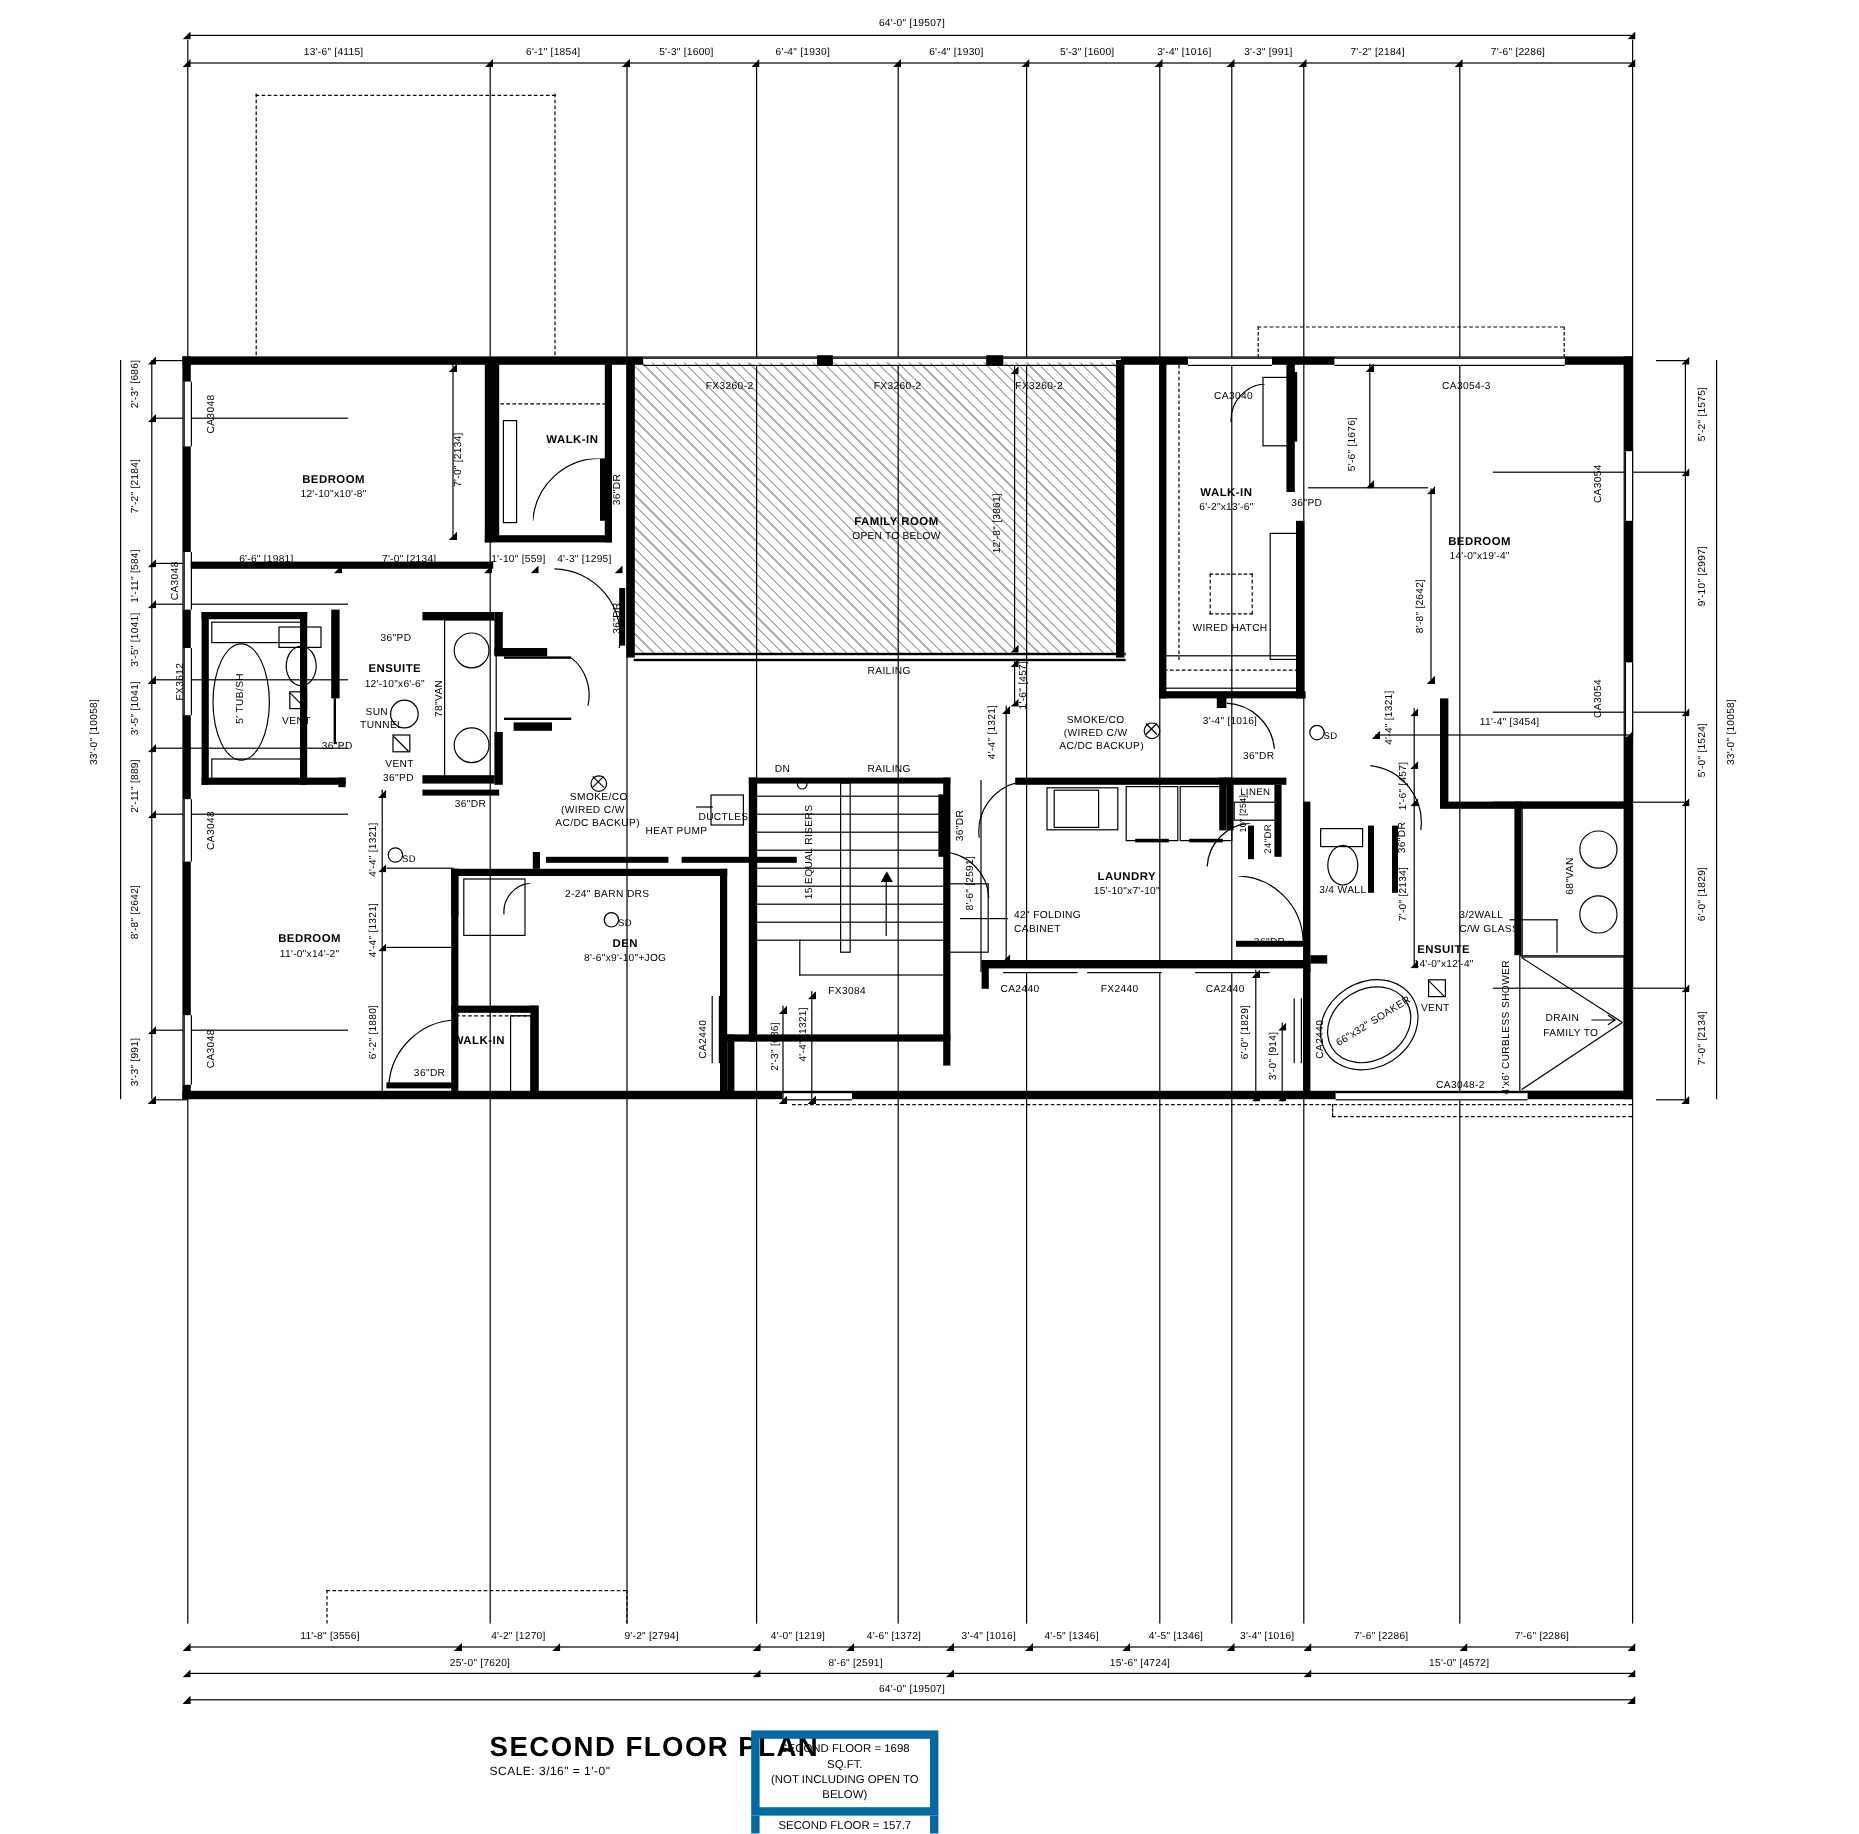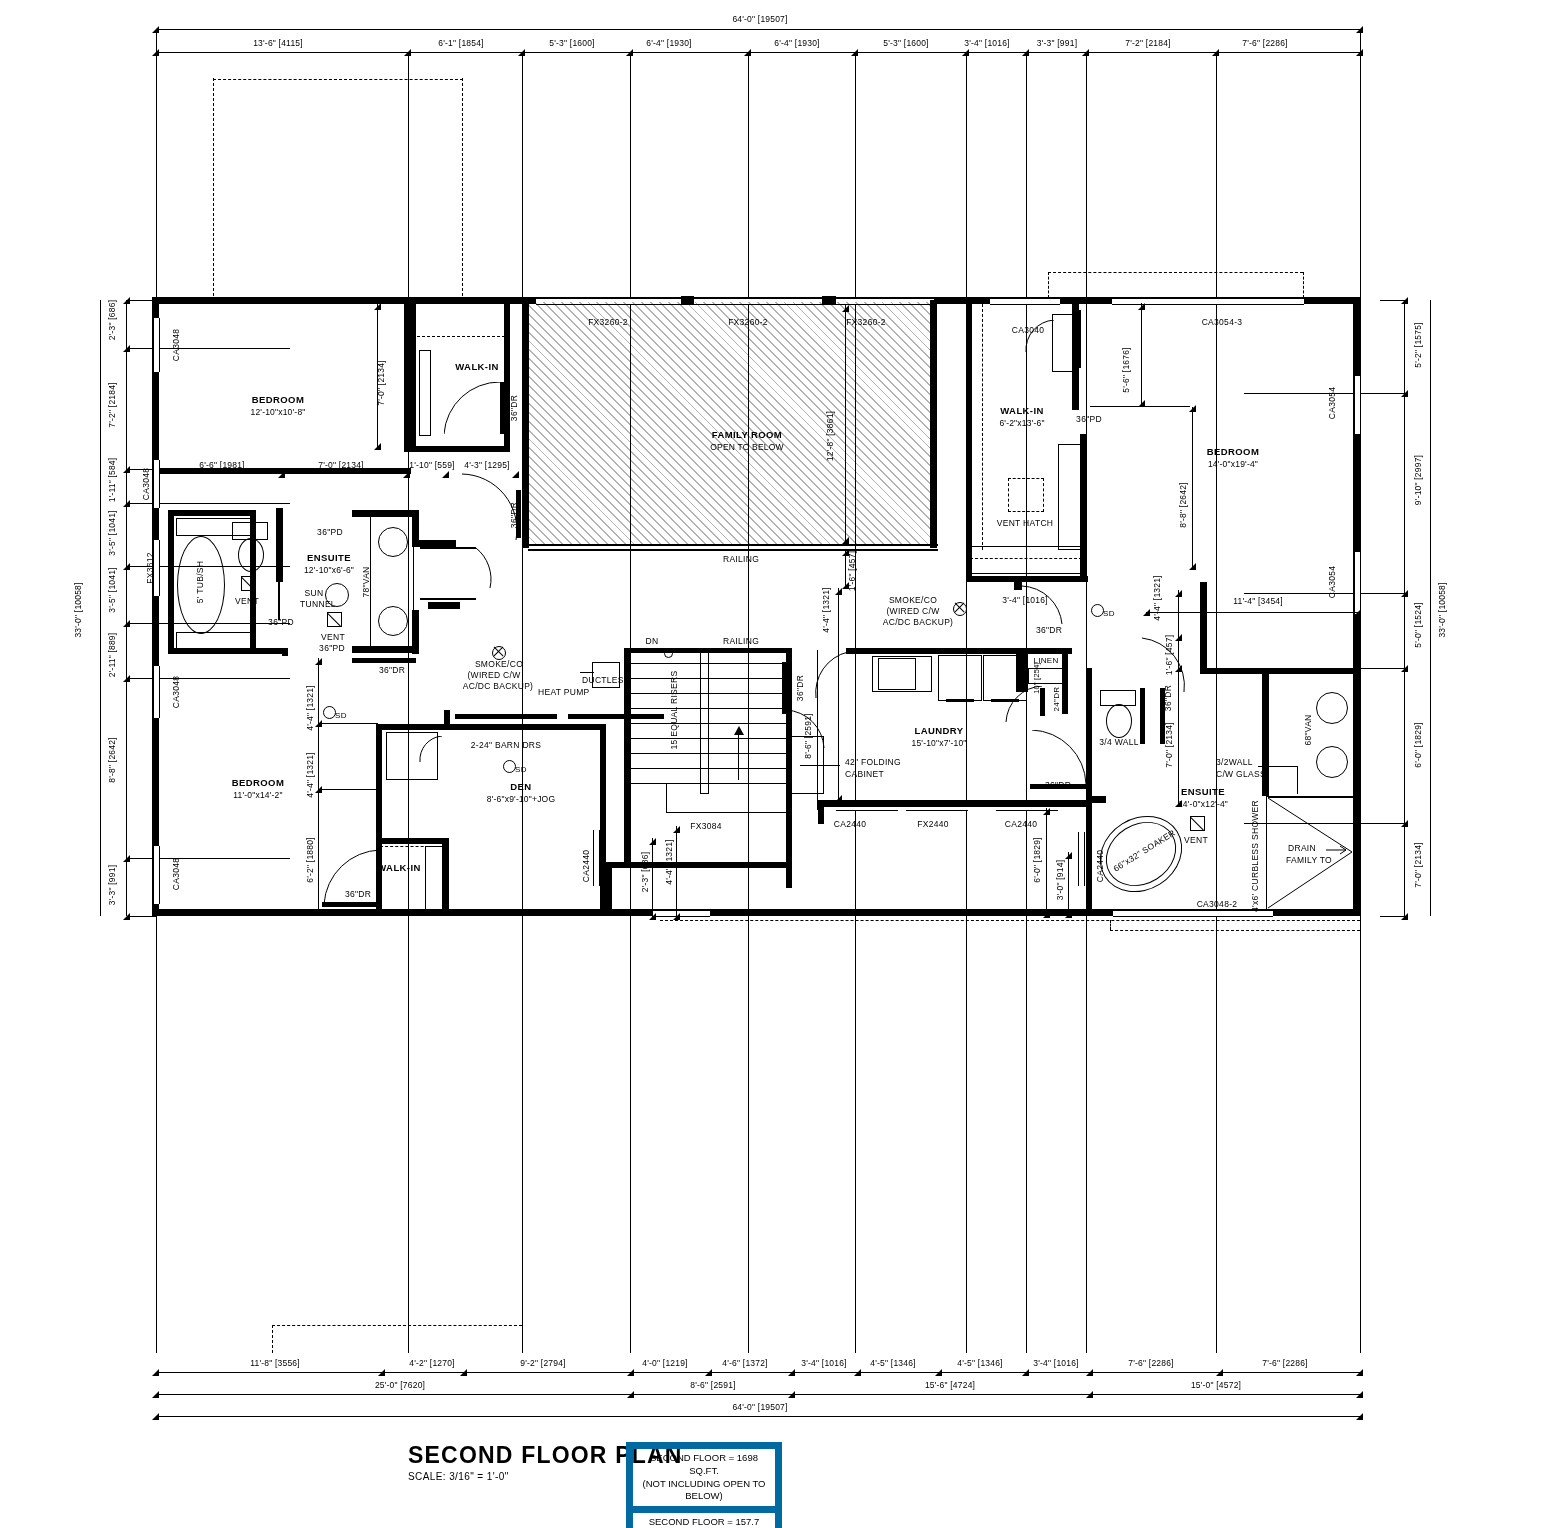--- a/index.html
+++ b/index.html
@@ -357,21 +357,21 @@
   <div class="hl" style="left:970px;top:546px;width:112px;height:26px;"></div>
   <div class="dash-h" style="left:970px;top:558px;width:112px;"></div>
   <svg style="position:absolute;left:1024px;top:320px;width:34px;height:38px;">
     <path d="M30 0 A 30 30 0 0 0 2 32" stroke="#000" fill="none" stroke-width="1"></path>
   </svg>
   <div class="rm" style="left:1022px;top:417px;">
     <span>WALK-IN</span><br>
     <span class="sz">6'-2"x13'-6"</span>
   </div>
   <div class="dashbox" style="left:1008px;top:478px;width:34px;height:32px;"></div>
-  <div class="lbl c" style="left:1025px;top:523px;">VENT HATCH</div>
+  <div class="lbl c" style="left:1025px;top:523px;">WIRED HATCH</div>
   <div class="lbl c" style="left:1089px;top:419px;">36"PD</div>
 
   <div class="w" style="left:1074px;top:310px;width:7px;height:58px;"></div>
   <div class="tl" style="left:1076px;top:368px;width:2px;height:30px;"></div>
 
   <div class="w" style="left:1014px;top:578px;width:8px;height:12px;"></div>
   <svg style="position:absolute;left:1022px;top:584px;width:44px;height:42px;">
     <path d="M0 2 A 42 42 0 0 1 40 40" stroke="#000" fill="none" stroke-width="1"></path>
   </svg>
   <div class="dimtxt" style="left:1025px;top:605px;">3'-4"  [1016]</div>

